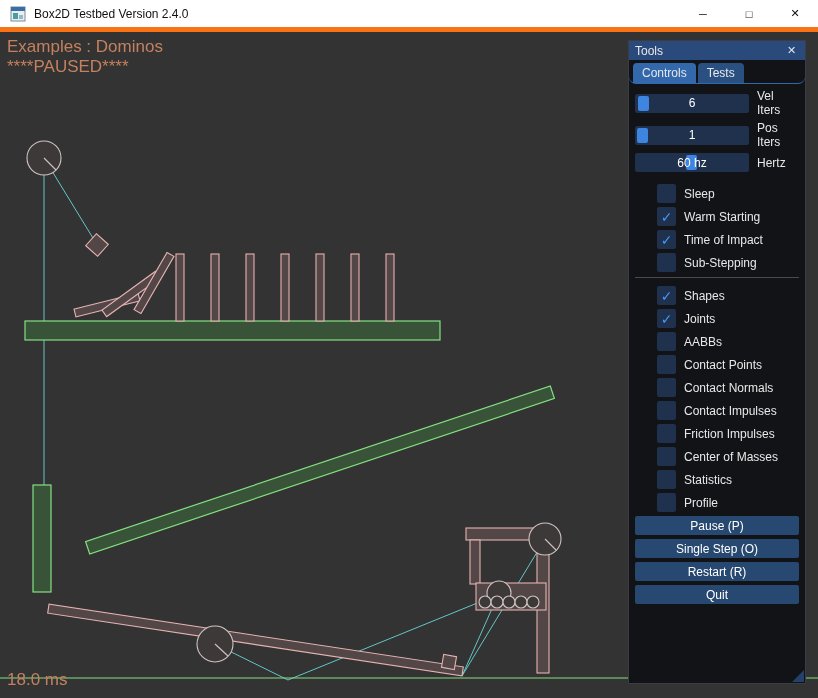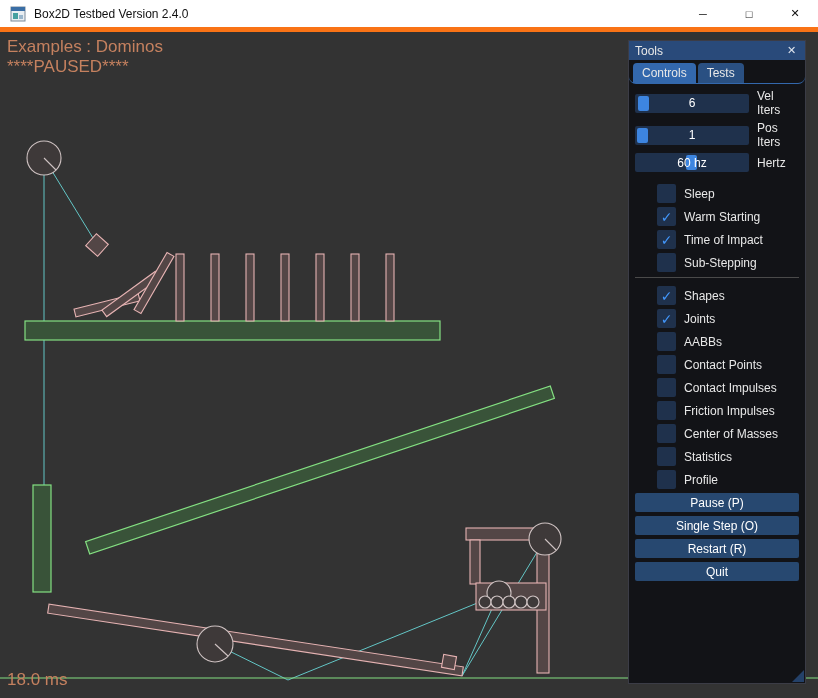--- a/index.html
+++ b/index.html
@@ -216,20 +216,24 @@
       <div class="check-row">
         <div class="cbox"></div>
         <span class="clabel">AABBs</span>
       </div>
       <div class="check-row">
         <div class="cbox"></div>
         <span class="clabel">Contact Points</span>
       </div>
       <div class="check-row">
         <div class="cbox"></div>
+        <span class="clabel">Contact Normals</span>
+      </div>
+      <div class="check-row">
+        <div class="cbox"></div>
         <span class="clabel">Contact Impulses</span>
       </div>
       <div class="check-row">
         <div class="cbox"></div>
         <span class="clabel">Friction Impulses</span>
       </div>
       <div class="check-row">
         <div class="cbox"></div>
         <span class="clabel">Center of Masses</span>
       </div>

